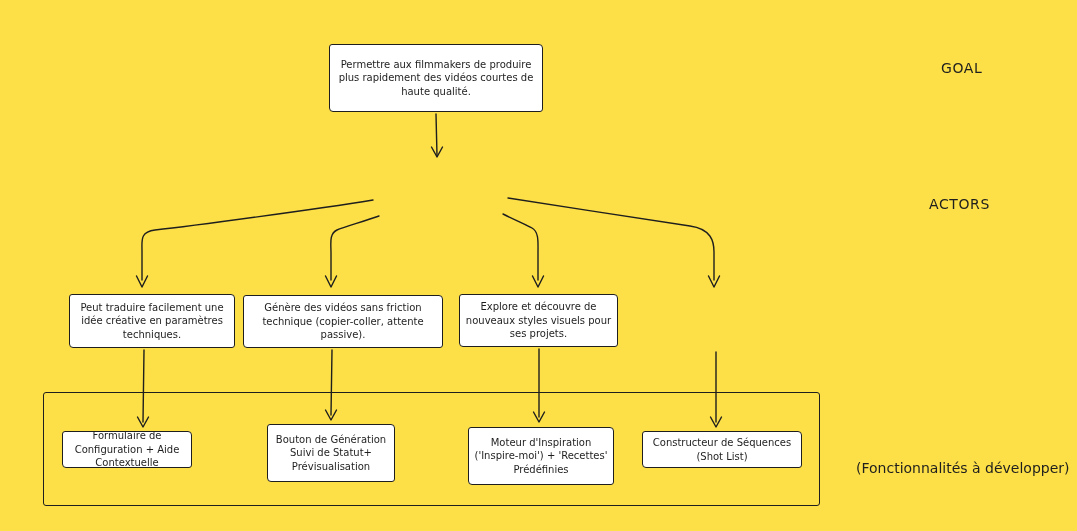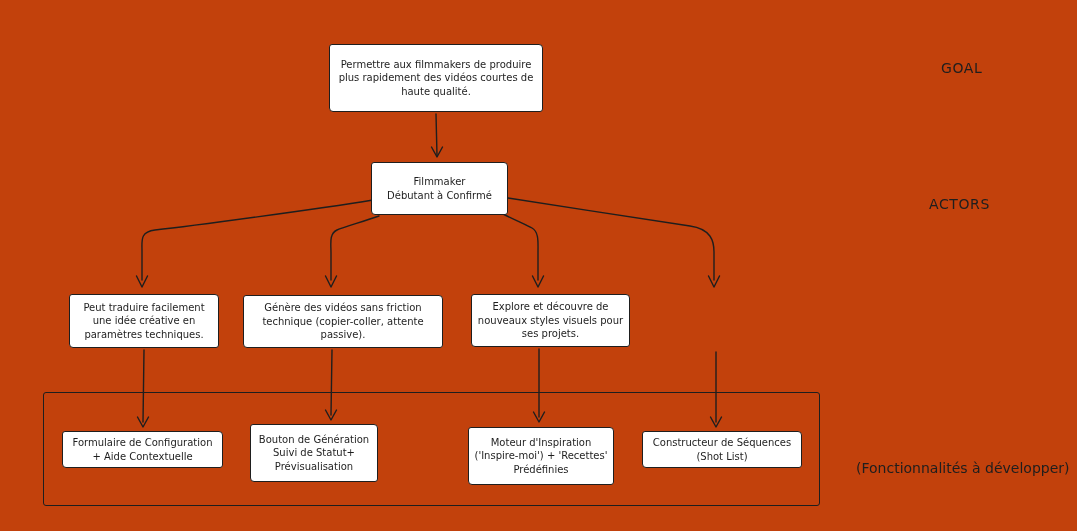--- a/index.html
+++ b/index.html
@@ -8,21 +8,21 @@
     background: #ffffff;
     width: 1077px;
     height: 531px;
     font-family: "DejaVu Sans", sans-serif;
     color: #1e1e1e;
   }
   .canvas {
     position: relative;
     width: 1077px;
     height: 531px;
-    background: #c2410c;
+    background: #fde047;
     overflow: hidden;
   }
   .arrows {
     position: absolute;
     left: 0; top: 0;
     width: 1077px; height: 531px;
     z-index: 1;
   }
   .node {
     position: absolute;
@@ -104,42 +104,38 @@
       <path d="M 716 352 L 716 422"></path>
       <path d="M 710.5 417 L 716 427 L 721.5 417"></path>
     </g>
   </svg>
 
   <div class="node" style="left:329px; top:44px; width:214px; height:68px;">
     <span class="txt">Permettre aux filmmakers de produire plus rapidement des vidéos courtes de haute qualité.</span>
   </div>
   <div class="side-label caps" style="left:941px; top:60px;">GOAL</div>
 
-  <div class="node" style="left:371px; top:162px; width:137px; height:53px;">
-    <span class="txt">Filmmaker
-Débutant à Confirmé</span>
-  </div>
   <div class="side-label caps" style="left:929px; top:196px;">ACTORS</div>
 
-  <div class="node" style="left:69px; top:294px; width:150px; height:54px;">
+  <div class="node" style="left:69px; top:294px; width:166px; height:54px;">
     <span class="txt">Peut traduire facilement une idée créative en paramètres techniques.</span>
   </div>
   <div class="node" style="left:243px; top:295px; width:200px; height:53px;">
     <span class="txt">Génère des vidéos sans friction technique (copier-coller, attente passive).</span>
   </div>
-  <div class="node" style="left:459px; top:294px; width:159px; height:53px;margin-left:12px;">
+  <div class="node" style="left:459px; top:294px; width:159px; height:53px;">
     <span class="txt">Explore et découvre de nouveaux styles visuels pour ses projets.</span>
   </div>
 
   <div class="frame" style="left:43px; top:392px; width:777px; height:114px;"></div>
 
-  <div class="node" style="left:62px; top:431px; width:161px; height:37px;">
+  <div class="node" style="left:62px; top:431px; width:130px; height:37px;">
     <span class="txt">Formulaire de Configuration + Aide Contextuelle</span>
   </div>
-  <div class="node" style="left:250px; top:424px; width:128px; height:58px;">
+  <div class="node" style="left:267px; top:424px; width:128px; height:58px;">
     <span class="txt">Bouton de Génération Suivi de Statut+ Prévisualisation</span>
   </div>
   <div class="node" style="left:468px; top:427px; width:146px; height:58px;">
     <span class="txt">Moteur d'Inspiration ('Inspire-moi') + 'Recettes' Prédéfinies</span>
   </div>
   <div class="node" style="left:642px; top:431px; width:160px; height:37px;">
     <span class="txt">Constructeur de Séquences (Shot List)</span>
   </div>
   <div class="side-label" style="left:856px; top:452px;margin-top:8px;">(Fonctionnalités à développer)</div>
 

